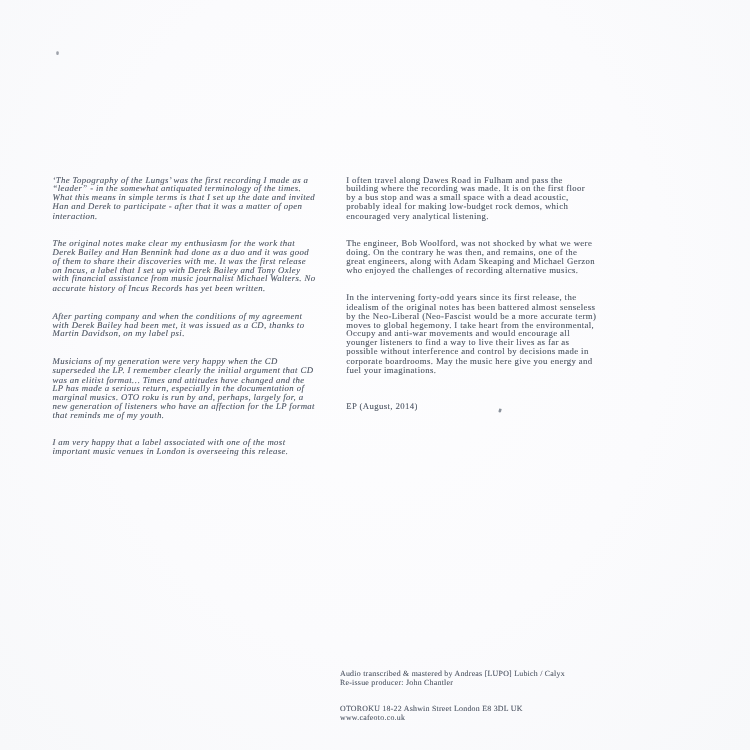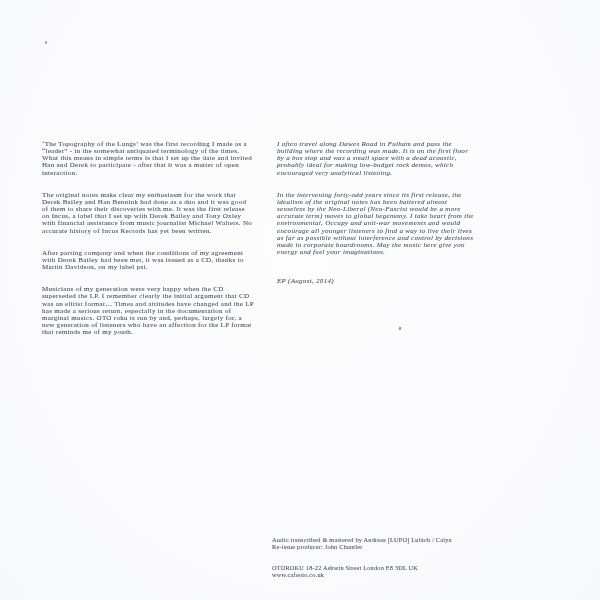--- a/index.html
+++ b/index.html
@@ -50,25 +50,25 @@
     letter-spacing: 0.3px;
     text-align: left;
     text-shadow: 0 0 0.5px rgba(83, 91, 104, 0.45);
   }
   .col p {
     margin: 0 0 15px 0;
   }
   .col-left {
     left: 42px;
     width: 212px;
+    font-style: italic;
   }
   .col-right {
     left: 277px;
     width: 200px;
-    font-style: italic;
   }
   .signature {
     text-align: left;
     margin-top: 22px !important;
     padding-right: 2px;
   }
   .bottom-block {
     position: absolute;
     left: 272px;
     color: #565e6b;
@@ -88,24 +88,26 @@
 
 <div class="sheet">
 
   <span class="speck"></span>
 
   <div class="col col-left">
     <p>‘The Topography of the Lungs’ was the first recording I made as a “leader” - in the somewhat antiquated terminology of the times.  What this means in simple terms is that I set up the date and invited Han and Derek to participate - after that it was a matter of open interaction.</p>
     <p>The original notes make clear my enthusiasm for the work that Derek Bailey and Han Bennink had done as a duo and it was good of them to share their discoveries with me.  It was the first release on Incus, a label that I set up with Derek Bailey and Tony Oxley with financial assistance from music journalist Michael Walters.  No accurate history of Incus Records has yet been written.</p>
     <p>After parting company  and when the conditions of my agreement with Derek Bailey had been met, it was issued as a CD, thanks to Martin Davidson, on my label psi.</p>
     <p>Musicians of my generation were very happy when the CD superseded the LP.  I remember clearly the initial argument that CD was an elitist format…  Times and attitudes have changed and the LP has made a serious return, especially in the documentation of marginal musics.  OTO roku is run by and, perhaps, largely for, a new generation of listeners who have an affection for the LP format that reminds me of my youth.</p>
+    <p>I am very happy that a label associated with one of the most important music venues in London is overseeing this release.</p>
   </div>
 
   <div class="col col-right">
     <p>I often travel along Dawes Road in Fulham and pass the building where the recording was made.  It is on the first floor by a bus stop and was a small space with a dead acoustic, probably ideal for making low-budget rock demos, which encouraged very analytical listening.</p>
+    <p>The engineer, Bob Woolford, was not shocked by what we were doing.  On the contrary he was then, and remains, one of the great engineers, along with Adam Skeaping and Michael Gerzon who enjoyed the challenges of recording alternative musics.</p>
     <p>In the intervening forty-odd years since its first release, the idealism of the original notes has been battered almost senseless by the Neo-Liberal (Neo-Fascist would be a more accurate term) moves to global hegemony.  I take heart from the environmental, Occupy and anti-war movements and would encourage all younger listeners to find a way to live their lives as far as possible without interference and control by decisions made in corporate boardrooms.  May the music here give you energy and fuel your imaginations.</p>
     <p class="signature">EP  (August, 2014)</p>
   </div>
 
   <span class="scan-mark"></span>
 
   <div class="bottom-block credits">
     <p>Audio transcribed &amp; mastered by Andreas [LUPO] Lubich / Calyx</p>
     <p>Re-issue producer:  John Chantler</p>
   </div>

